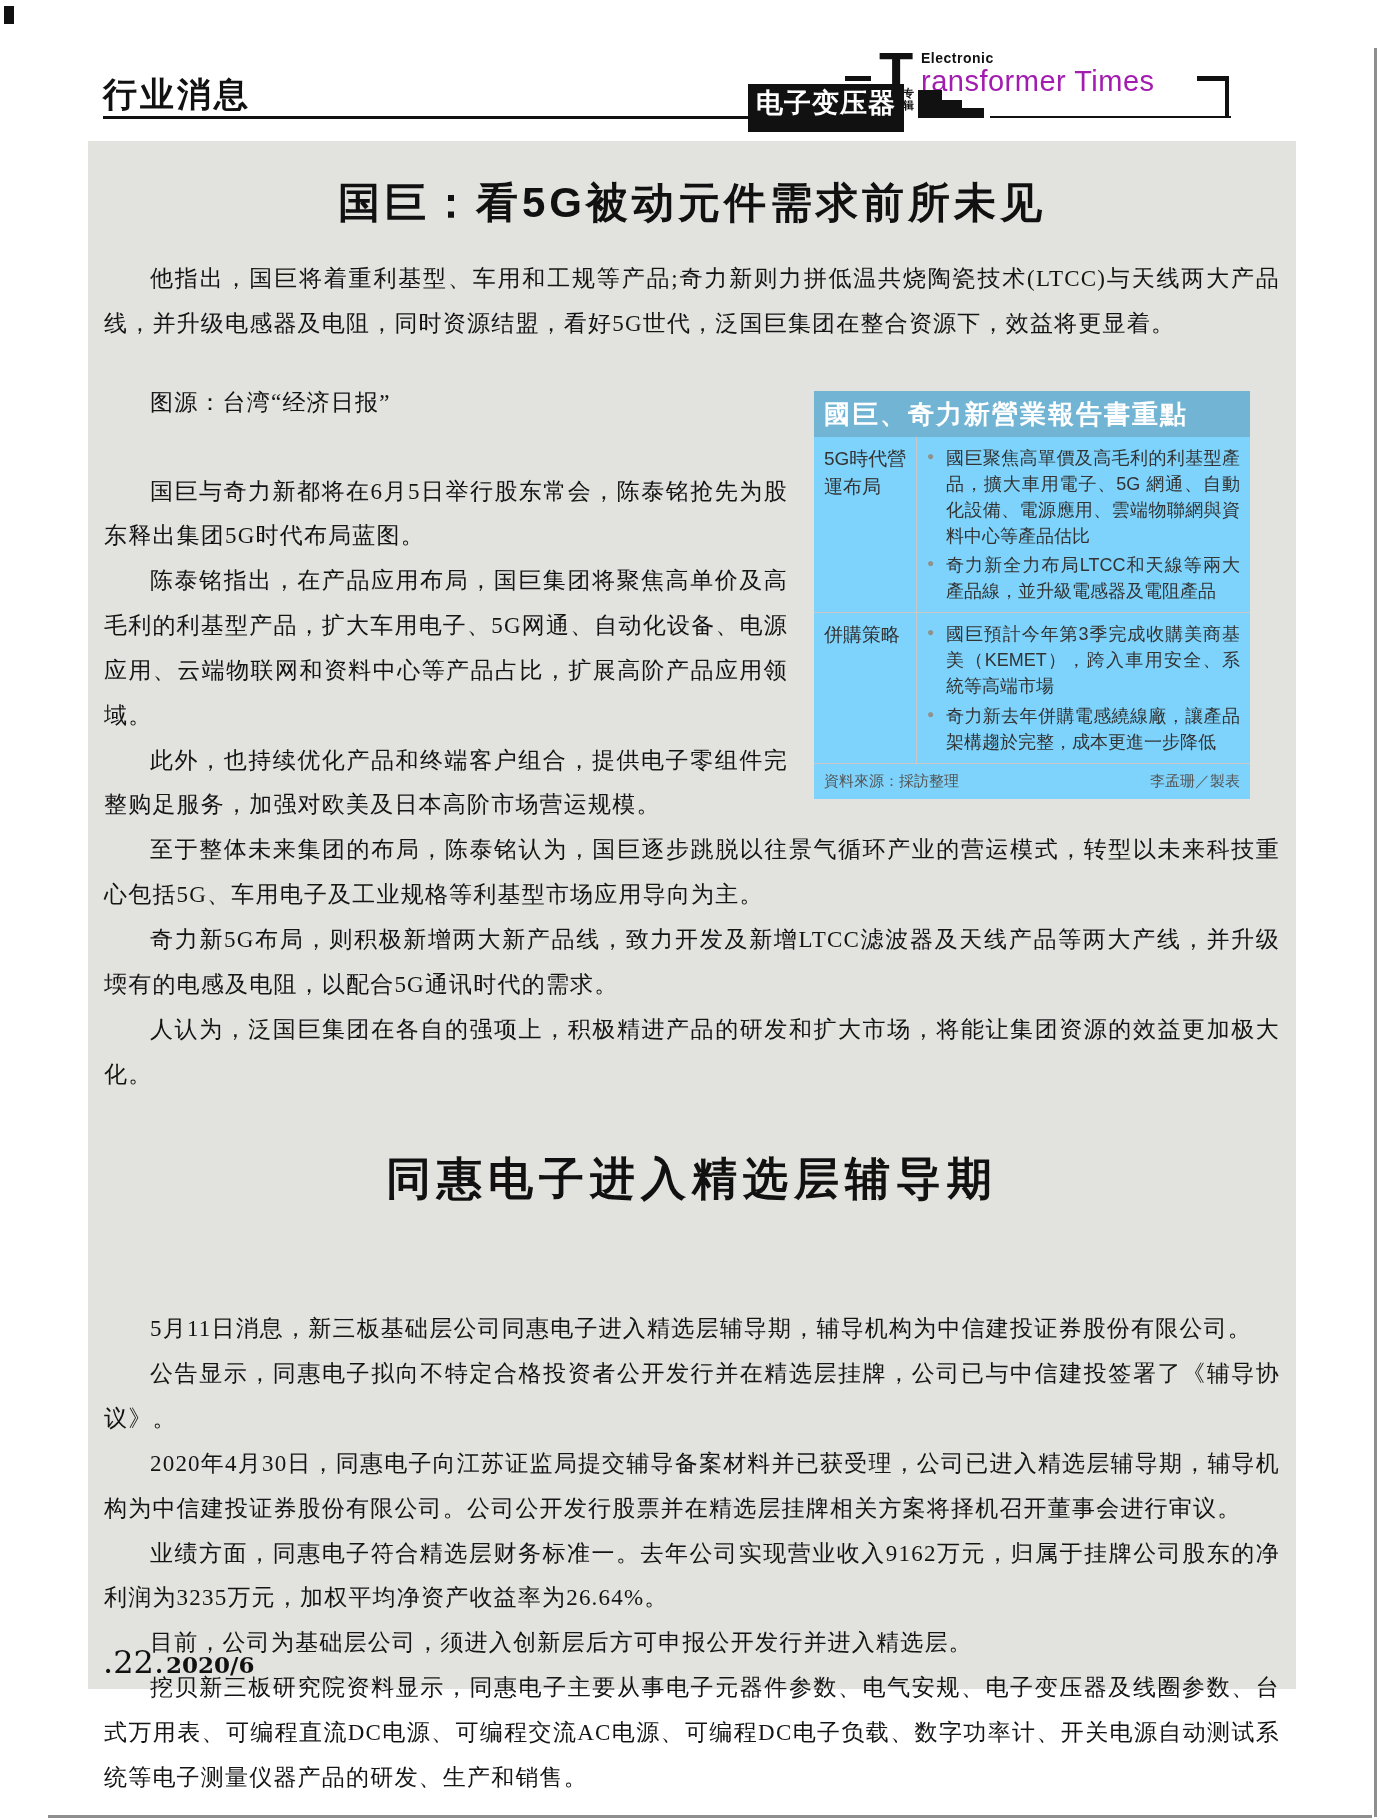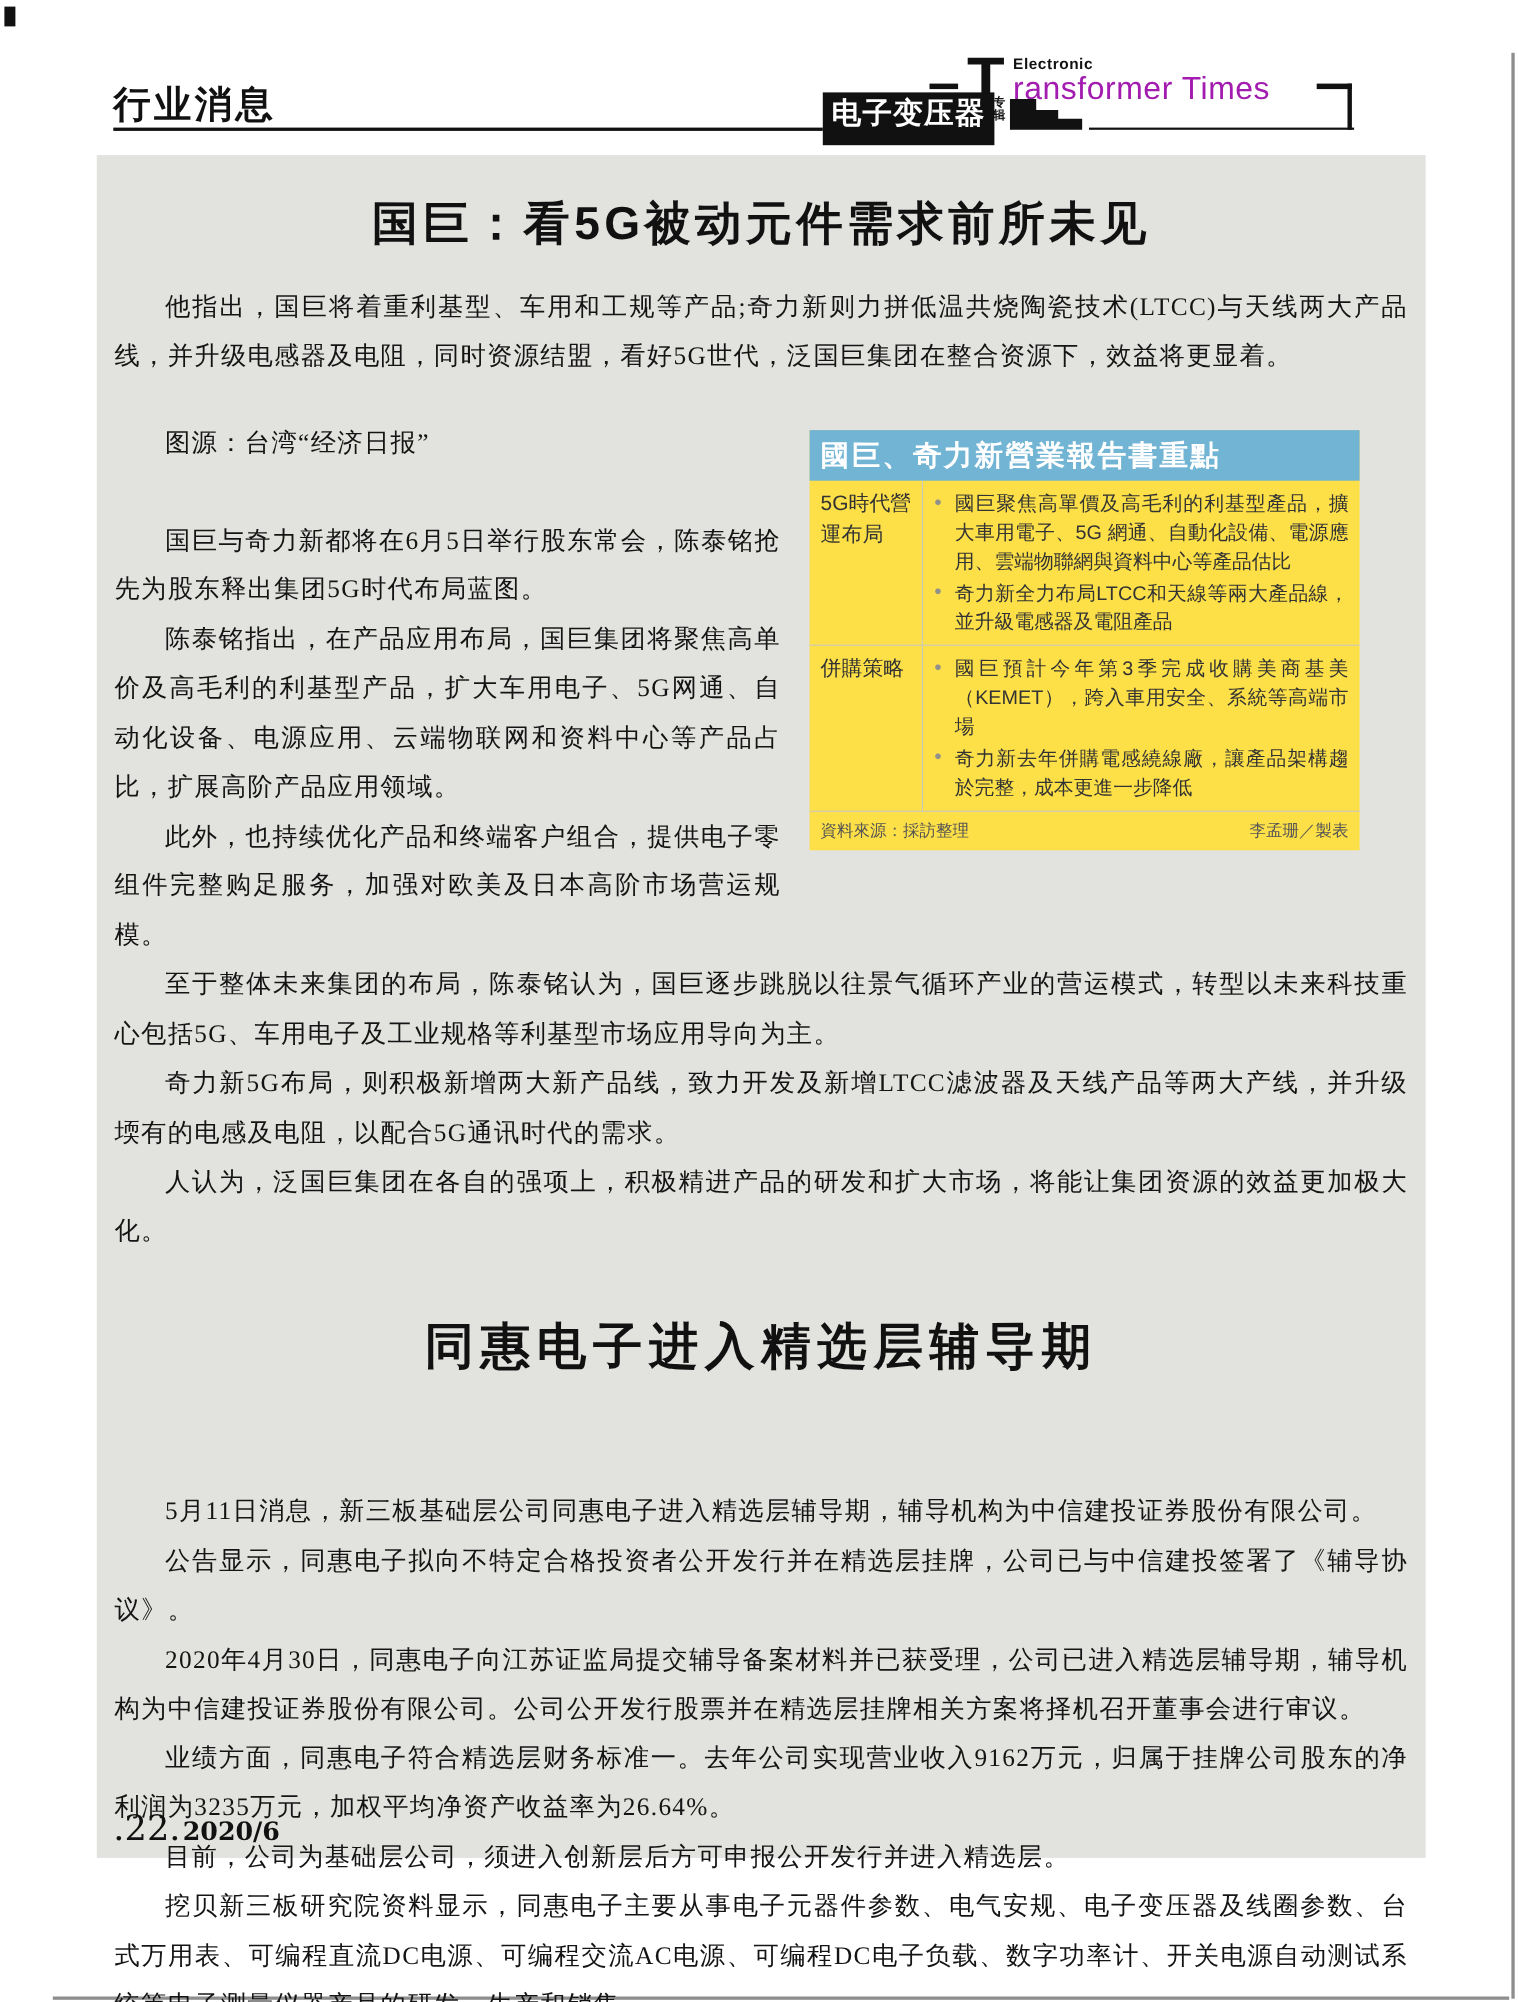--- a/index.html
+++ b/index.html
@@ -35,21 +35,21 @@
 
   .h1{clear:both;text-align:center;font-size:42px;font-weight:bold;letter-spacing:4px;color:#111;margin:0;}
   .h2{clear:both;text-align:center;font-size:45px;font-weight:bold;letter-spacing:6px;color:#111;margin:52px 0 98px 0;}
 
   .para{margin:0;font-size:23px;line-height:1.95;letter-spacing:1.2px;text-align:justify;text-indent:2em;color:#141414;font-family:Liberation Serif, serif;}
   .intro{margin-top:26px;}
   .article-body{margin-top:34px;}
   .source-note{margin-bottom:44px;}
 
   
-  .infobox{float:right;width:500px;margin:10px 44px 18px 26px;background:#fde047;}
+  .infobox{float:right;width:436px;margin:10px 30px 18px 26px;background:#7dd3fc;}
   .ib-title{background:#72b4d3;color:#ffffff;font-weight:bold;font-size:26px;line-height:46px;
             padding:0 10px;letter-spacing:2px;white-space:nowrap;overflow:hidden;}
   .ib-row{display:flex;border-bottom:1px solid #c8c8c4;}
   .ib-c1{width:88px;flex:0 0 88px;padding:8px 4px 8px 10px;font-size:19px;color:#333;line-height:1.5;box-sizing:content-box;}
   .ib-c2{flex:1;border-left:1px solid #c8c8c4;padding:8px 10px;font-size:18px;color:#333;line-height:1.45;text-align:justify;}
   .ib-head .ib-c1,.ib-head .ib-c2{padding-top:7px;padding-bottom:7px;color:#444;font-size:19px;}
   .bullet{position:relative;padding-left:19px;}
   .bullet + .bullet{margin-top:3px;}
   .bullet::before{content:"●";position:absolute;left:0;top:3px;font-size:12px;color:#90908c;}
   .ib-footer{display:flex;justify-content:space-between;align-items:center;

